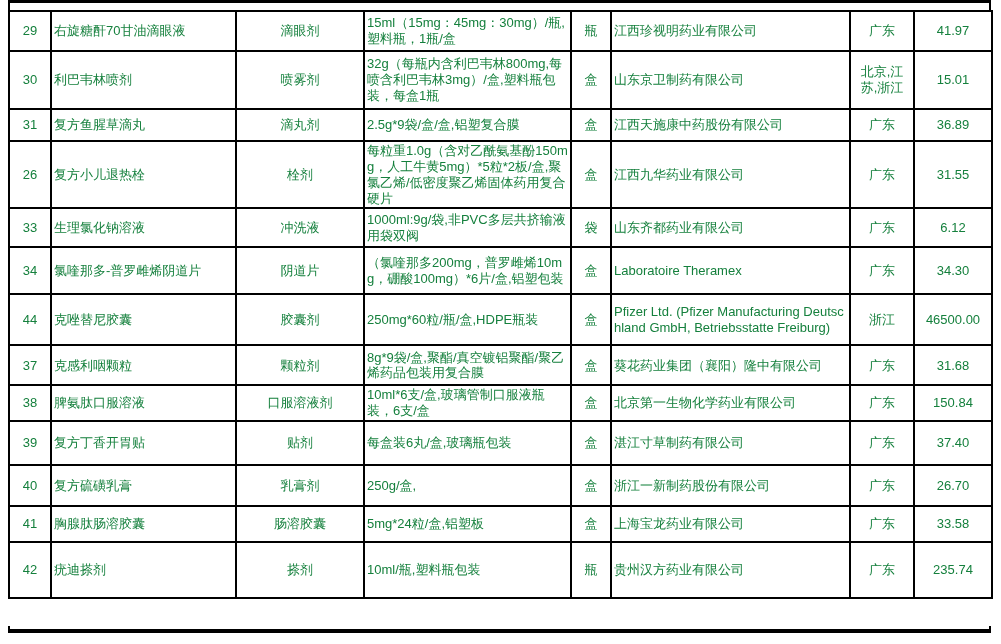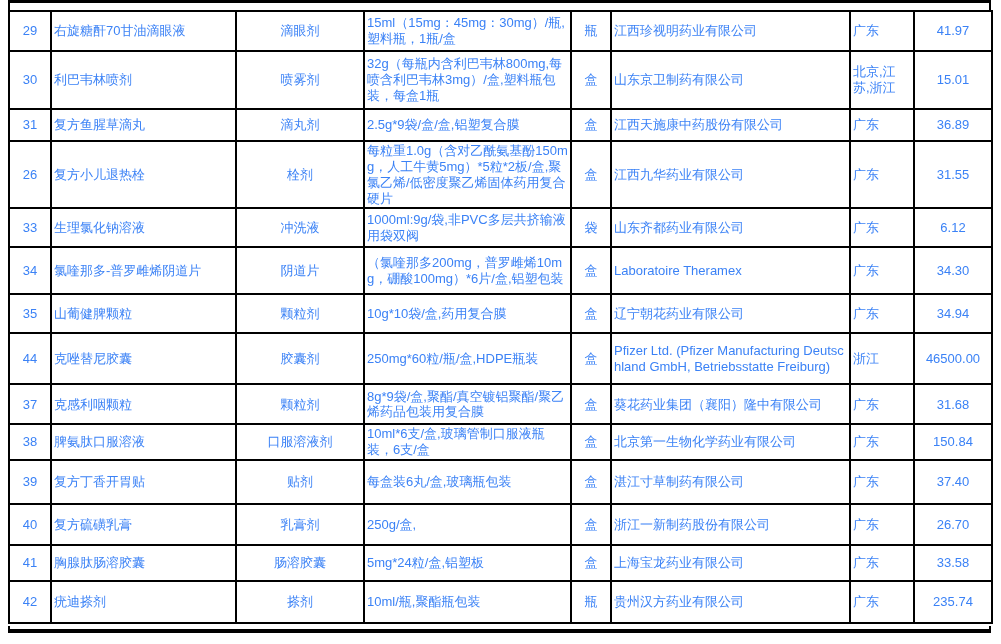--- a/index.html
+++ b/index.html
@@ -2,21 +2,21 @@
 <html><head>
 <meta charset="utf-8">
 <style>
   html, body { margin: 0; padding: 0; background: #ffffff; }
   .page {
     position: relative;
     width: 1001px;
     height: 644px;
     background: #ffffff;
     font-family: "Liberation Sans", "DejaVu Sans", sans-serif;
-    color: #3b82f6;
+    color: #15803d;
   }
   .crop-rule {
     position: absolute;
     left: 8px;
     width: 983px;
     background: #000000;
   }
   .crop-rule.top { top: 0; height: 3px; }
   .crop-rule.bottom { top: 629px; height: 4px; }
   .edge-stub {
@@ -44,21 +44,21 @@
     padding: 1px 2px;
     overflow: hidden;
     word-break: break-all;
   }
   td.c-no    { text-align: center; }
   td.c-name  { text-align: left; padding-left: 5px; border-radius: 13px; }
   td.c-form  { text-align: center; }
   td.c-spec  { text-align: left; padding-left: 4px; }
   td.c-unit  { text-align: center; }
   td.c-mfr   { text-align: left; padding-left: 5px; margin-top: 10px; }
-  td.c-prov  { text-align: left; padding-left: 1px; padding-right: 1px; border-radius: 10px; }
+  td.c-prov  { text-align: center; padding-left: 1px; padding-right: 1px; border-radius: 10px; }
   td.c-price { text-align: center; }
 </style>
 </head>
 <body>
 
 <div class="page">
   <div class="crop-rule top"></div>
   <div class="edge-stub tl"></div>
   <div class="edge-stub tr"></div>
 
@@ -127,30 +127,20 @@
       <tr style="height:47px">
         <td class="c-no">34</td>
         <td class="c-name">氯喹那多-普罗雌烯阴道片</td>
         <td class="c-form">阴道片</td>
         <td class="c-spec">（氯喹那多200mg，普罗雌烯10mg，硼酸100mg）*6片/盒,铝塑包装</td>
         <td class="c-unit">盒</td>
         <td class="c-mfr">Laboratoire Theramex</td>
         <td class="c-prov">广东</td>
         <td class="c-price">34.30</td>
       </tr>
-      <tr style="height:39px">
-        <td class="c-no">35</td>
-        <td class="c-name">山葡健脾颗粒</td>
-        <td class="c-form">颗粒剂</td>
-        <td class="c-spec">10g*10袋/盒,药用复合膜</td>
-        <td class="c-unit">盒</td>
-        <td class="c-mfr">辽宁朝花药业有限公司</td>
-        <td class="c-prov">广东</td>
-        <td class="c-price">34.94</td>
-      </tr>
       <tr style="height:51px">
         <td class="c-no">44</td>
         <td class="c-name">克唑替尼胶囊</td>
         <td class="c-form">胶囊剂</td>
         <td class="c-spec">250mg*60粒/瓶/盒,HDPE瓶装</td>
         <td class="c-unit">盒</td>
         <td class="c-mfr">Pfizer Ltd. (Pfizer Manufacturing Deutschland GmbH, Betriebsstatte Freiburg)</td>
         <td class="c-prov">浙江</td>
         <td class="c-price">46500.00</td>
       </tr>
@@ -197,25 +187,25 @@
       <tr style="height:36px">
         <td class="c-no">41</td>
         <td class="c-name">胸腺肽肠溶胶囊</td>
         <td class="c-form">肠溶胶囊</td>
         <td class="c-spec">5mg*24粒/盒,铝塑板</td>
         <td class="c-unit">盒</td>
         <td class="c-mfr">上海宝龙药业有限公司</td>
         <td class="c-prov">广东</td>
         <td class="c-price">33.58</td>
       </tr>
-      <tr style="height:42px">
+      <tr style="height:56px">
         <td class="c-no">42</td>
         <td class="c-name">疣迪搽剂</td>
         <td class="c-form">搽剂</td>
-        <td class="c-spec">10ml/瓶,聚酯瓶包装</td>
+        <td class="c-spec">10ml/瓶,塑料瓶包装</td>
         <td class="c-unit">瓶</td>
         <td class="c-mfr">贵州汉方药业有限公司</td>
         <td class="c-prov">广东</td>
         <td class="c-price">235.74</td>
       </tr>
     </tbody>
   </table>
 
   <div class="edge-stub bl"></div>
   <div class="edge-stub br"></div>

